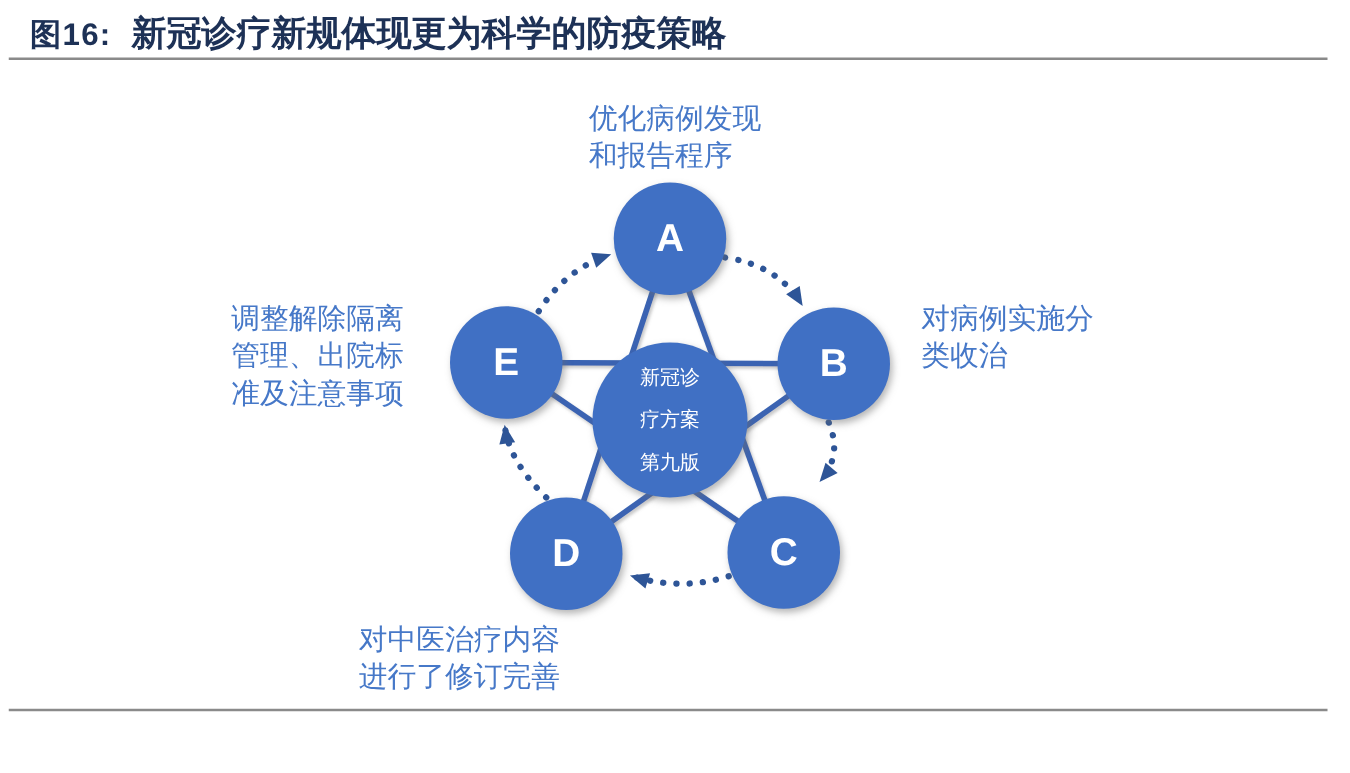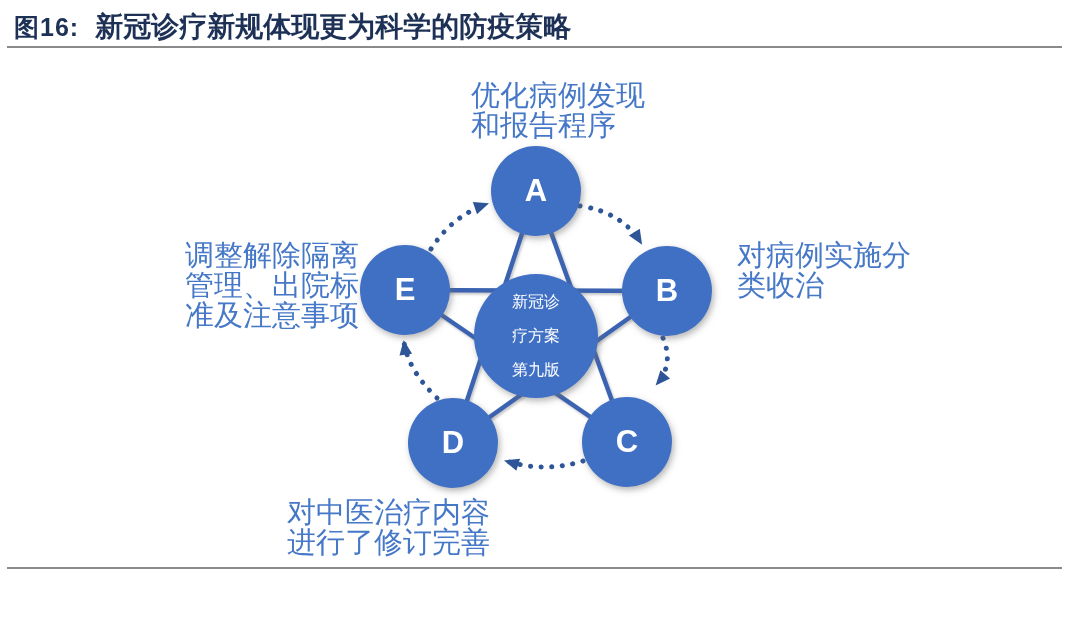--- a/index.html
+++ b/index.html
@@ -3,21 +3,21 @@
 <meta charset="utf-8">
 <style>
   html,body { margin:0; padding:0; background:#ffffff; }
   .stage {
     position:relative; width:1080px; height:618px; background:#ffffff;
     overflow:hidden; font-family:"Liberation Sans", sans-serif;
   }
 
   
   .title-row {
-    position:absolute; left:14px; top:8px;
+    position:absolute; left:24px; top:8px;
     display:flex; align-items:baseline;
     color:#1d3156; font-weight:bold;
   }
   .figure-number { font-size:25px; letter-spacing:1px; font-family:"Liberation Sans", sans-serif; }
   .figure-title  { font-size:28px; margin-left:16px; font-family:"DejaVu Serif", serif; }
 
   .rule { position:absolute; left:7px; width:1055px; height:2px; background:#8a8a8a; }
   .rule-top    { top:46px; }
   .rule-bottom { top:567px; }
 
@@ -44,21 +44,21 @@
     display:flex; align-items:center; justify-content:center;
     box-shadow:2px 3px 6px rgba(110,110,110,.5);
   }
   .center-text {
     color:#ffffff; font-size:16px; line-height:34px; text-align:center;
     white-space:pre-line; font-family:"DejaVu Serif", serif;
   }
 
   .nlabel {
     position:absolute; z-index:2; color:#4678c8;
-    font-size:29px; line-height:30px; white-space:pre-line;
+    font-size:23px; line-height:30px; white-space:pre-line;
     font-family:"DejaVu Serif", serif;
   }
   .label-a { left:471px; top:80px; }
   .label-b { left:737px; top:240px; }
   .label-c { left:675px; top:490px; }
   .label-d { left:287px; top:497px; }
   .label-e { left:185px; top:240px; }
 
   
   .source-row {

